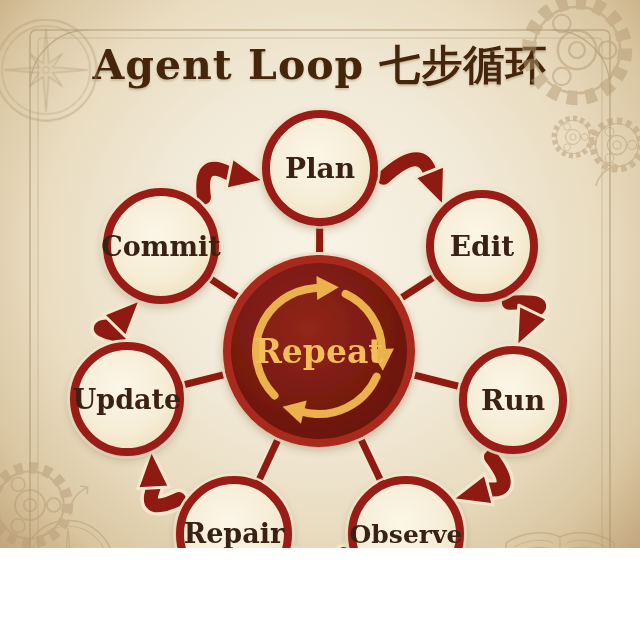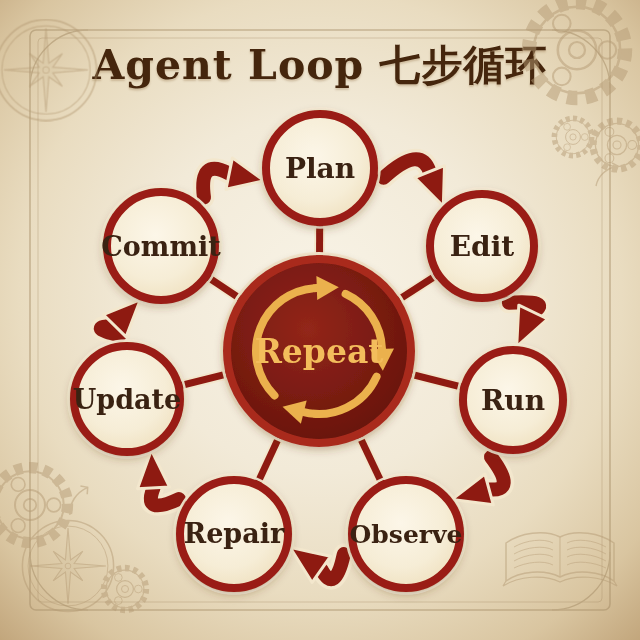--- a/index.html
+++ b/index.html
@@ -1,17 +1,17 @@
 <!DOCTYPE html>
 <html><head>
 <meta charset="utf-8">
 <style>
   html,body{margin:0;padding:0;}
   .page{
-    position:relative;width:640px;height:640px;overflow:hidden;
+    position:relative;width:640px;height:548px;overflow:hidden;
     background:
       radial-gradient(circle at 50% 46%, #f8f3e6 0%, #f2ead8 38%, #e9dcc0 64%, #d9c5a0 85%, #c2a67c 100%);
     font-family:"DejaVu Serif","Liberation Serif",serif;
   }
   .title{
     position:absolute;top:38px;left:0;width:640px;text-align:center;
     font-size:41px;font-weight:bold;color:#45260d;letter-spacing:1px;
     text-shadow:0 2px 2px rgba(120,80,30,.25);
   }
   svg{position:absolute;left:0;top:0;}

